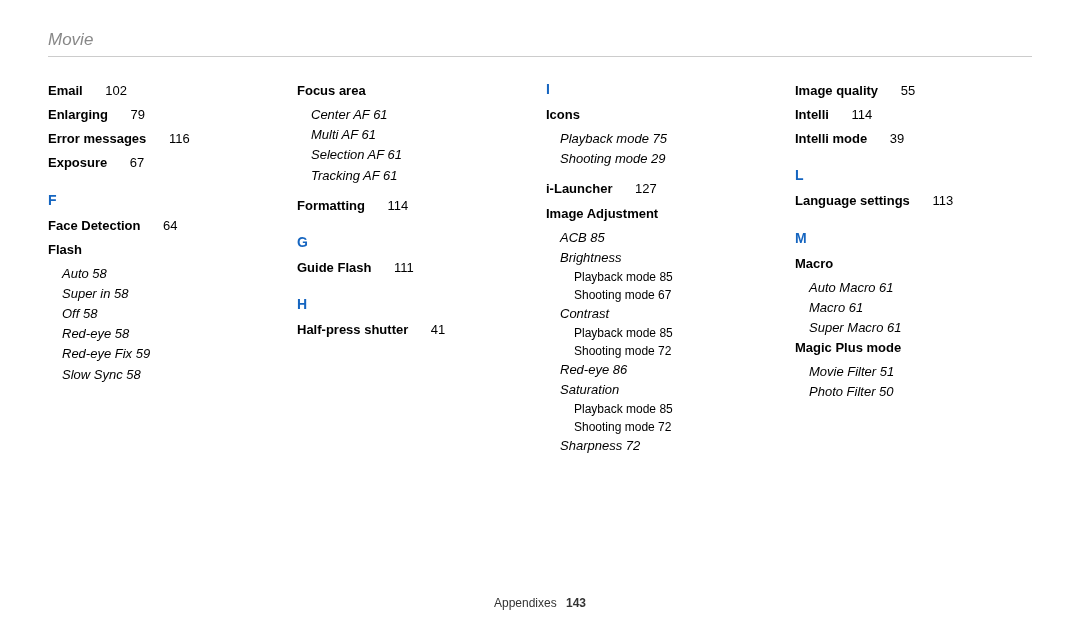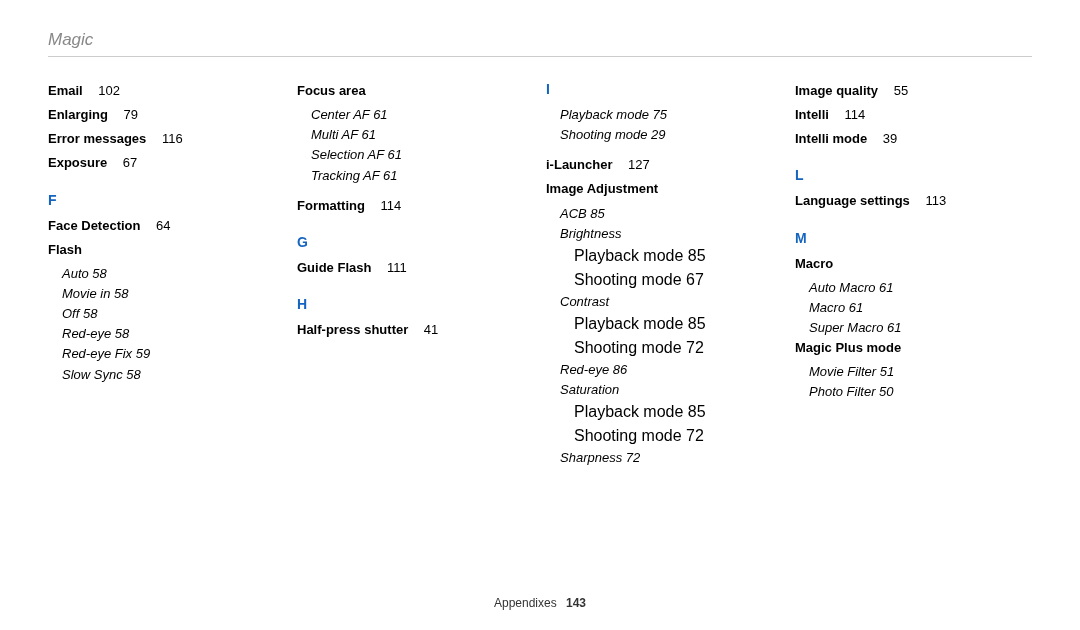--- a/index.html
+++ b/index.html
@@ -41,80 +41,81 @@
     margin-top: 18px;
     margin-bottom: 8px;
   }
   .entry {
     font-size: 13px;
     line-height: 1.55;
   }
   .entry.bold { font-weight: 700; }
   .entry .pg {
     font-weight: 400;
-    margin-left: 12px;
+    margin-left: 19px;
   }
   .sub {
     padding-left: 14px;
     font-size: 13px;
     line-height: 1.55;
     font-style: italic;
   }
   .sub2 {
     padding-left: 28px;
-    font-size: 16px;
+    font-size: 12px;
     line-height: 1.5;
   }
   .block { margin-bottom: 4px; }
   .footer {
     position: absolute;
     bottom: 20px;
     left: 0; right: 0;
     text-align: center;
     font-size: 12px;
     color: #333;
   }
   .footer .pgno { font-weight: 700; margin-left: 6px; }
 </style>
 </head>
 <body>
 
 <div class="page">
-  <div class="title">Magic</div>
+  <div class="title">Movie</div>
   <hr class="rule">
   <div class="cols" id="cols">
       <div class="col">
         <div class="entry bold block"><span>Email</span><span class="pg">  102</span></div>
         <div class="entry bold block"><span>Enlarging</span><span class="pg">  79</span></div>
         <div class="entry bold block"><span>Error messages</span><span class="pg">  116</span></div>
         <div class="entry bold block"><span>Exposure</span><span class="pg">  67</span></div>
         <div class="letter">F</div>
         <div class="entry bold block"><span>Face Detection</span><span class="pg">  64</span></div>
         <div class="entry bold block"><span>Flash</span></div>
         <div class="sub"><span>Auto</span><span class="pg">  58</span></div>
-        <div class="sub"><span>Movie in</span><span class="pg">  58</span></div>
+        <div class="sub"><span>Super in</span><span class="pg">  58</span></div>
         <div class="sub"><span>Off</span><span class="pg">  58</span></div>
         <div class="sub"><span>Red-eye</span><span class="pg">  58</span></div>
         <div class="sub"><span>Red-eye Fix</span><span class="pg">  59</span></div>
         <div class="sub"><span>Slow Sync</span><span class="pg">  58</span></div>
       </div>
       <div class="col">
         <div class="entry bold block"><span>Focus area</span></div>
         <div class="sub"><span>Center AF</span><span class="pg">  61</span></div>
         <div class="sub"><span>Multi AF</span><span class="pg">  61</span></div>
         <div class="sub"><span>Selection AF</span><span class="pg">  61</span></div>
         <div class="sub"><span>Tracking AF</span><span class="pg">  61</span></div>
         <div class="entry bold block" style="margin-top: 10px;"><span>Formatting</span><span class="pg">  114</span></div>
         <div class="letter">G</div>
         <div class="entry bold block"><span>Guide Flash</span><span class="pg">  111</span></div>
         <div class="letter">H</div>
         <div class="entry bold block"><span>Half-press shutter</span><span class="pg">  41</span></div>
       </div>
       <div class="col">
         <div class="letter" style="margin-top: 0px;">I</div>
+        <div class="entry bold block"><span>Icons</span></div>
         <div class="sub"><span>Playback mode</span><span class="pg">  75</span></div>
         <div class="sub"><span>Shooting mode</span><span class="pg">  29</span></div>
         <div class="entry bold block" style="margin-top: 10px;"><span>i-Launcher</span><span class="pg">  127</span></div>
         <div class="entry bold block"><span>Image Adjustment</span></div>
         <div class="sub"><span>ACB</span><span class="pg">  85</span></div>
         <div class="sub"><span>Brightness</span></div>
         <div class="sub2"><span>Playback mode</span><span class="pg">  85</span></div>
         <div class="sub2"><span>Shooting mode</span><span class="pg">  67</span></div>
         <div class="sub"><span>Contrast</span></div>
         <div class="sub2"><span>Playback mode</span><span class="pg">  85</span></div>

